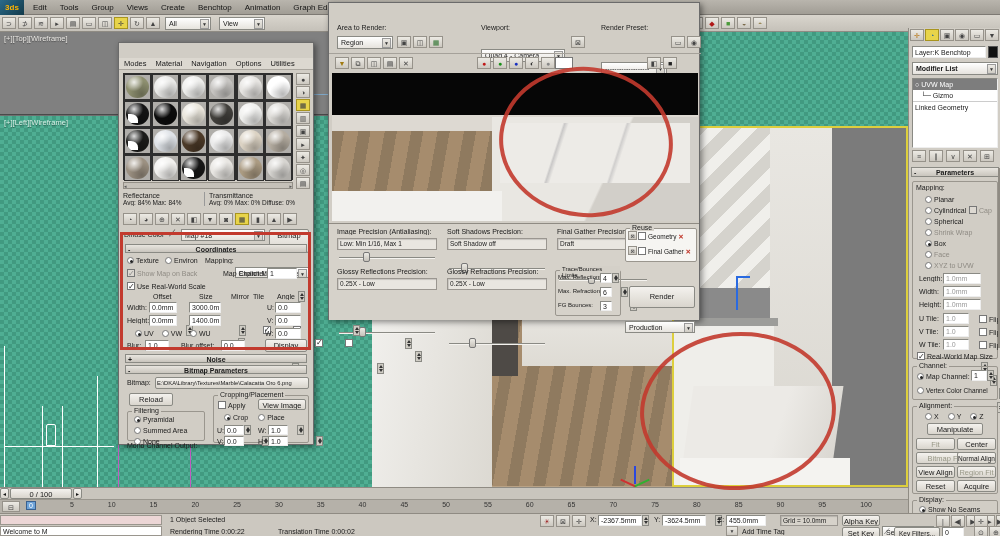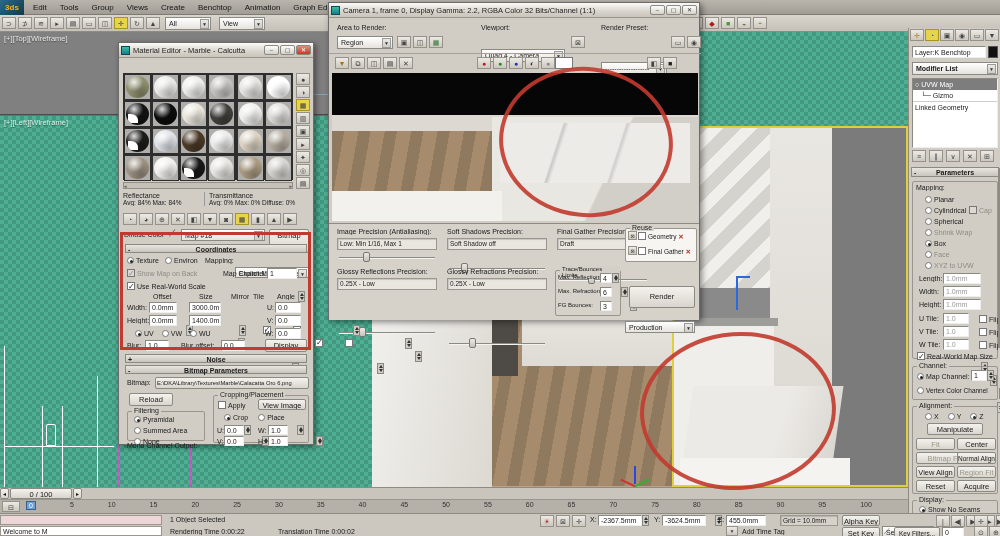--- a/index.html
+++ b/index.html
@@ -154,27 +154,27 @@
     <div class="abs" style="left:14px;top:258px;width:150px;height:78px;background:linear-gradient(100deg,#eceae6 60%,#dad7d1),linear-gradient(115deg,transparent 44%,rgba(130,130,135,.35) 45%,transparent 47%),linear-gradient(105deg,transparent 64%,rgba(130,130,135,.3) 65%,transparent 67%);transform:skewX(-8deg);"></div>
     <div class="abs" style="left:6px;top:330px;width:170px;height:31px;background:#f4f3f0;"></div>
 
     <div class="abs" style="left:62px;top:148px;width:14px;height:34px;border-left:2px solid #2a6ae0;border-top:2px solid #2a6ae0;"></div>
   </div>
 </div>
 
 <div class="abs ellipse" style="left:640px;top:332px;width:196px;height:158px;z-index:60;transform:rotate(-4deg);"></div>
 
 <div class="w" style="left:118px;top:42px;width:196px;height:403px;z-index:40;">
-  <div class="tb">
-    <div class="wicon"></div>
-    <div class="ttl">Material Editor - Marble - Calcutta</div>
-    <div class="wbtn">–</div>
-    <div class="wbtn">▢</div>
-    <div class="wbtn close">✕</div>
-  </div>
+  <div class="menu-row abs" style="left:0;right:0;top:15px;height:12px;">
+      <div class="menu-item">Modes</div>
+      <div class="menu-item">Material</div>
+      <div class="menu-item">Navigation</div>
+      <div class="menu-item">Options</div>
+      <div class="menu-item">Utilities</div>
+    </div>
   
   <div class="abs" style="left:4px;top:30px;width:170px;height:107px;background:#2e2e2e;display:grid;grid-template-columns:repeat(6,1fr);gap:1px;padding:1px;">
       <div class="s-cell">
         <span class="sphere" style="background-color: rgb(142, 144, 112);"></span>
       </div>
       <div class="s-cell">
         <span class="sphere" style="background-color: rgb(233, 233, 231);"></span>
       </div>
       <div class="s-cell">
         <span class="sphere" style="background-color: rgb(237, 237, 235);"></span>
@@ -371,27 +371,20 @@
     <div style="padding:2px 0 0 6px;line-height:9px;">
         <div class="radio-row"><span class="rd on"></span><span>Pyramidal</span></div>
         <div class="radio-row"><span class="rd"></span><span>Summed Area</span></div>
         <div class="radio-row"><span class="rd"></span><span>None</span></div>
       </div>
   </div>
   <div class="abs lbl" style="left:8px;top:399px;">Mono Channel Output:</div>
 </div>
 
 <div class="w" style="left:328px;top:2px;width:372px;height:318px;z-index:30;">
-  <div class="tb">
-    <div class="wicon"></div>
-    <div class="ttl">Camera 1, frame 0, Display Gamma: 2.2, RGBA Color 32 Bits/Channel (1:1)</div>
-    <div class="wbtn">–</div>
-    <div class="wbtn">▢</div>
-    <div class="wbtn">✕</div>
-  </div>
 
   <div class="abs lbl" style="left:8px;top:21px;">Area to Render:</div>
   <div class="dd abs" style="left:8px;top:33px;width:56px;height:13px;">Region</div>
   <div class="abs rpt-flex" style="left:68px;top:33px;gap:1px;">
       <div class="icon">▣</div>
       <div class="icon">◫</div>
       <div class="icon" style="color: rgb(58, 122, 58);">▦</div>
     </div>
   <div class="abs lbl" style="left:152px;top:21px;">Viewport:</div>
   <div class="dd abs" style="left:152px;top:33px;width:84px;height:13px;">Quad 4 - Camera</div>

